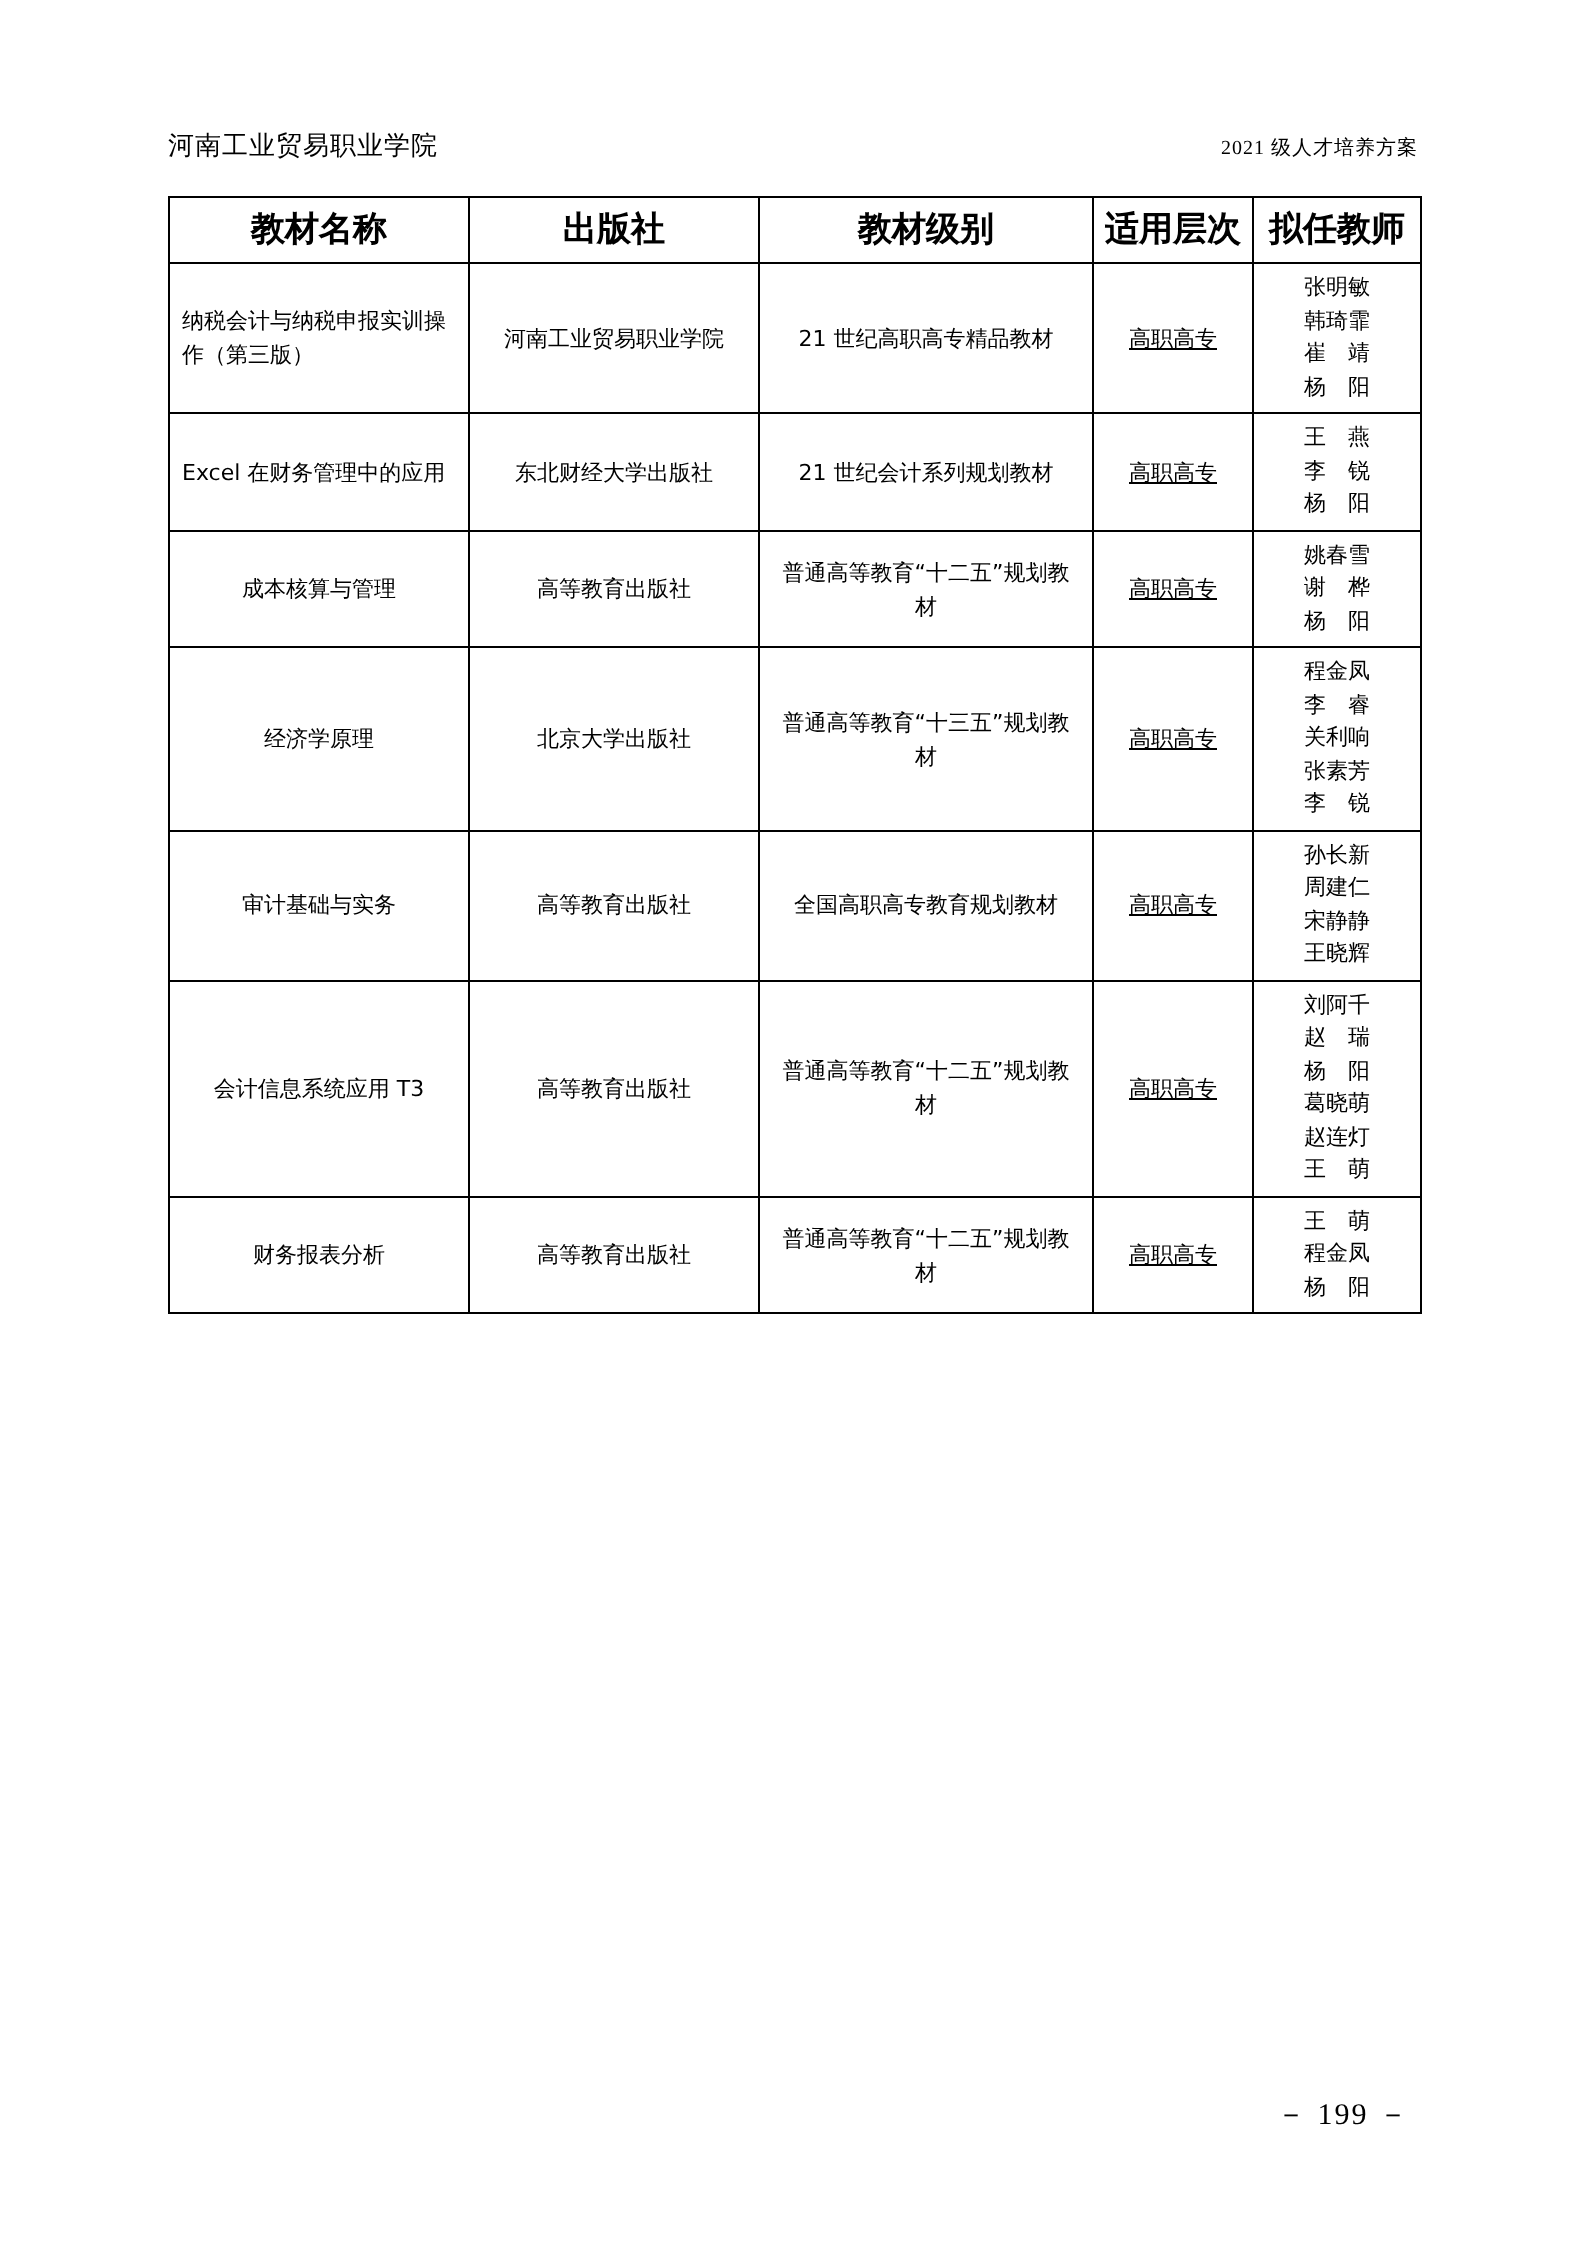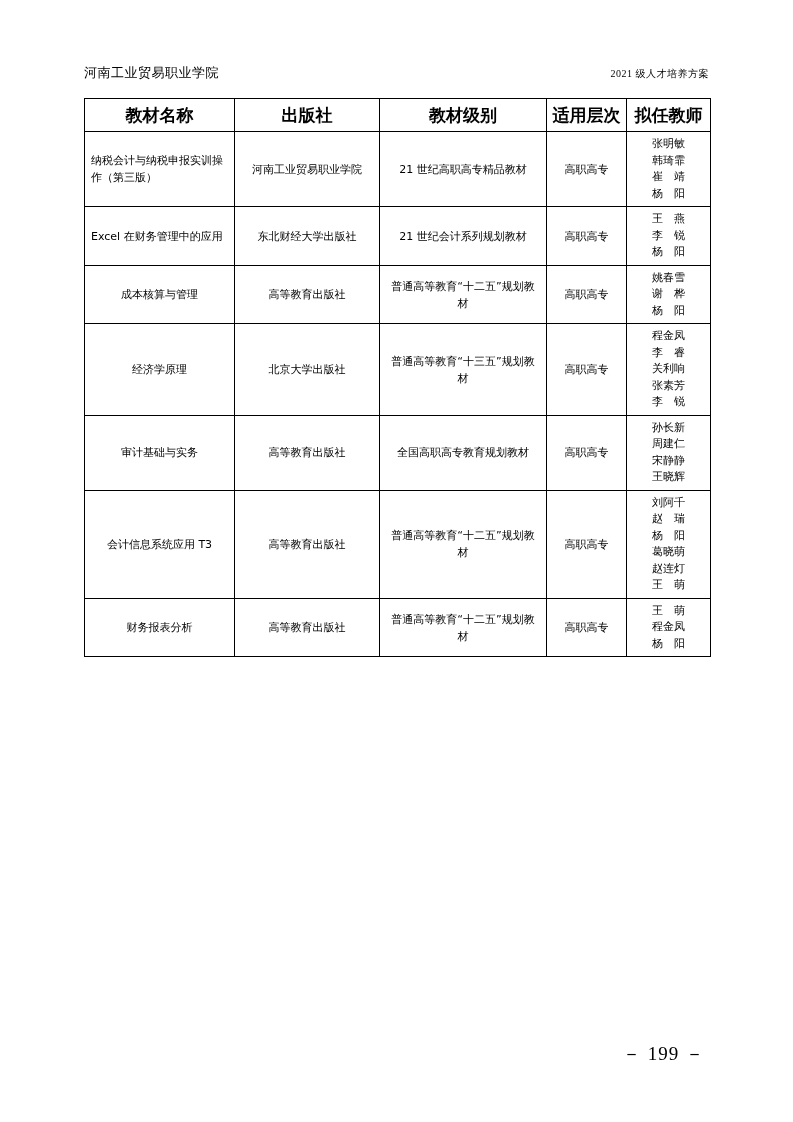--- a/index.html
+++ b/index.html
@@ -78,36 +78,37 @@
   }
   td.pub {
     text-align: center;
   }
   td.level {
     text-align: center;
     padding-left: 8px;
   }
   td.tier {
     text-align: center;
+    text-decoration: underline;
   }
   td.teachers {
     text-align: center;
     padding: 6px 4px;
   }
   td.teachers .tname {
     display: block;
     line-height: 1.5;
     white-space: nowrap;
   }
   .footer {
     position: absolute;
     bottom: 55px;
     right: 88px;
     font-family: "Liberation Serif", "DejaVu Serif", serif;
-    font-size: 19px;
+    font-size: 15px;
     letter-spacing: 1px;
   }
 </style>
 </head>
 <body>
 
 <div class="page">
 
   <div class="header">
     <div class="header-left">河南工业贸易职业学院</div>

